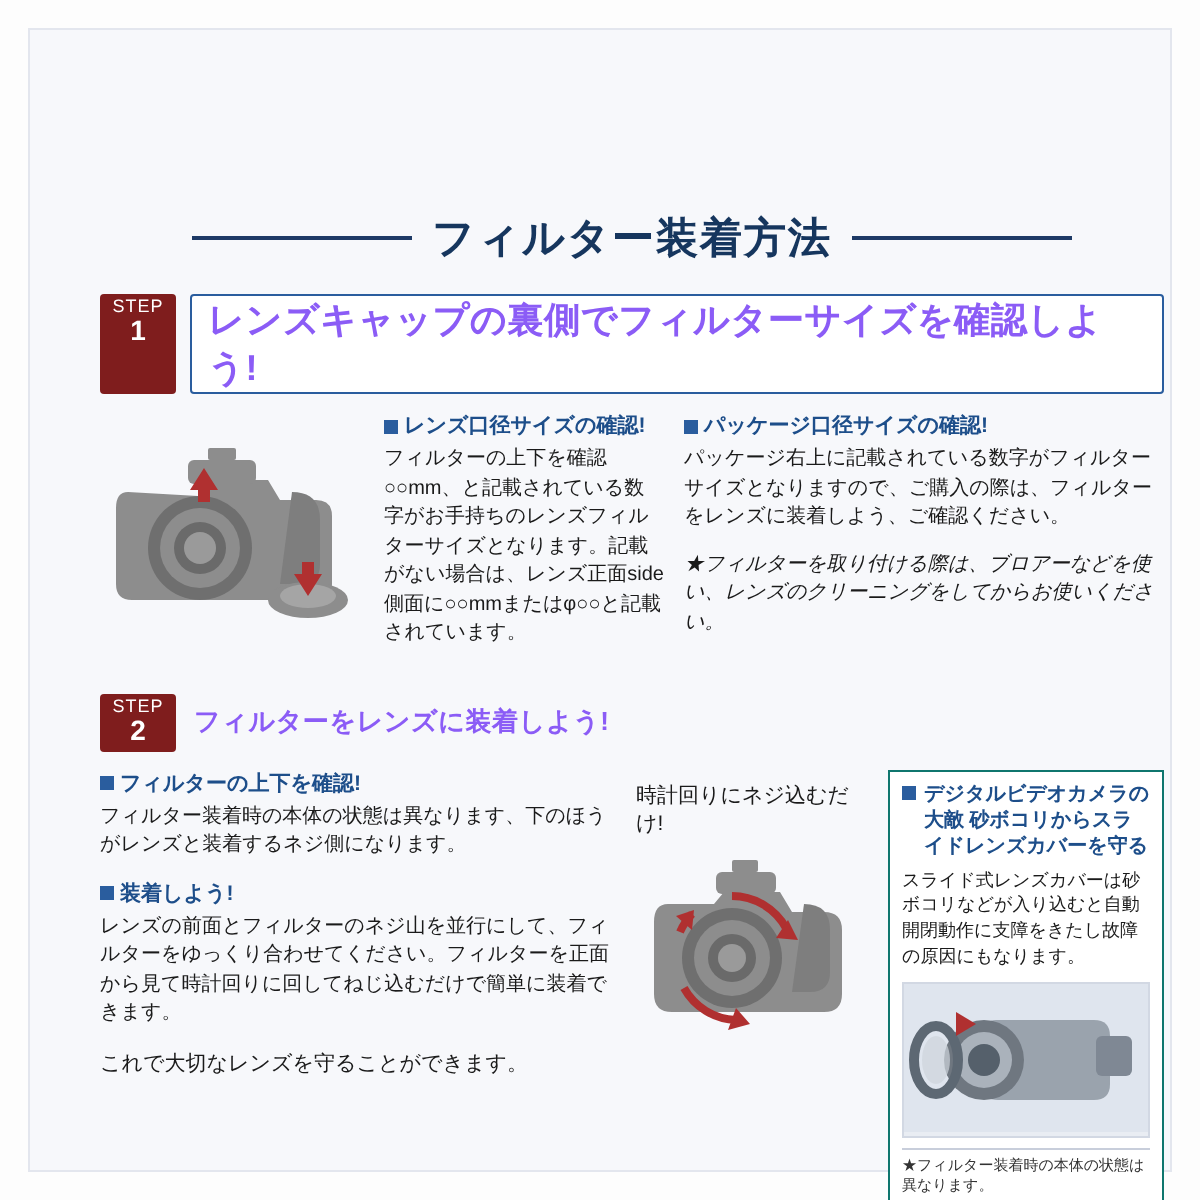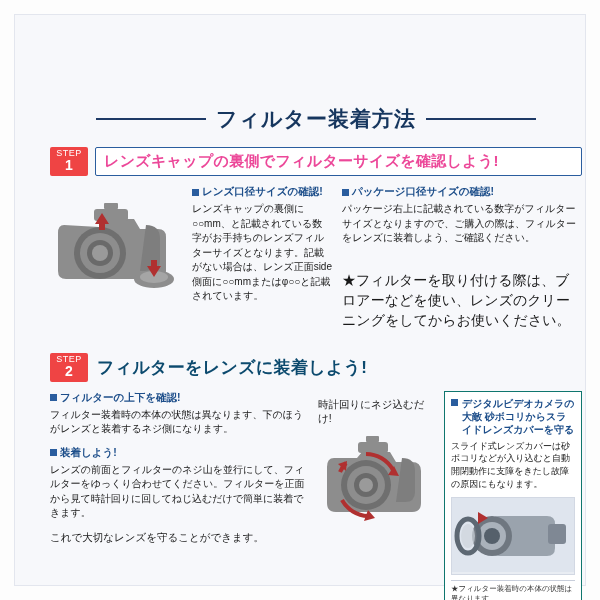--- a/index.html
+++ b/index.html
@@ -61,21 +61,21 @@
 
   
   .step-head {
     display: flex;
     align-items: stretch;
     gap: 7px;
     margin-bottom: 9px;
   }
   .step-badge {
     width: 38px;
-    background: #ef4444;
+    background: #7f1d1d;
     color: #ffffff;
     text-align: center;
     padding: 2px 0 3px 0;
     box-sizing: border-box;
     border-radius: 2px;
     line-height: 1.05;
   }
   .step-badge .s-word {
     display: block;
     font-size: 9px;
@@ -83,35 +83,35 @@
   }
   .step-badge .s-num {
     display: block;
     font-size: 14px;
     font-weight: bold;
   }
   .step-title {
     flex: 1;
     border: 1px solid #2a5d9e;
     background: #ffffff;
-    color: #ec4899;
-    font-size: 15px;
+    color: #8b5cf6;
+    font-size: 18px;
     font-weight: bold;
     display: flex;
     align-items: center;
     padding: 0 8px;
     box-sizing: border-box;
     border-radius: 2px;
     letter-spacing: 0.3px;
   }
   .step-title.plain {
     border: none;
     background: transparent;
-    font-size: 17px;
-    color: #0c4a6e;
+    font-size: 13px;
+    color: #8b5cf6;
     padding-left: 2px;
   }
 
   
   .step1-body {
     display: flex;
     gap: 10px;
     align-items: flex-start;
   }
   .cam-col {
@@ -142,24 +142,25 @@
     background: #2a5d9e;
     display: inline-block;
     flex: 0 0 7px;
   }
   .body-text {
     font-size: 10px;
     line-height: 1.45;
     color: #1a1a1a;
   }
   .note-text {
-    font-size: 14px;
+    font-size: 10px;
     line-height: 1.45;
     color: #1a1a1a;
-    margin-top: 24px;
+    margin-top: 9px;
+    font-style: italic;
   }
 
   
   .step2-body {
     display: flex;
     gap: 8px;
     align-items: flex-start;
     margin-top: 2px;
   }
   .s2-left {
@@ -281,21 +282,21 @@
           <ellipse cx="104" cy="88" rx="20" ry="9" fill="#8d8d8d"></ellipse>
           <ellipse cx="104" cy="86" rx="14" ry="6" fill="#a5a5a5"></ellipse>
 
           <path d="M52 38 l7 -11 l-4 0 l0 -6 l-6 0 l0 6 l-4 0 Z" fill="#b03030" transform="rotate(180 52 30)"></path>
           <path d="M104 70 l7 11 l-4 0 l0 6 l-6 0 l0 -6 l-4 0 Z" fill="#b03030" transform="rotate(180 104 78)"></path>
         </svg>
       </div>
 
       <div class="txt-col">
         <div class="sub-head">レンズ口径サイズの確認!</div>
-        <div class="body-text">レンズキャップの裏側に○○mm、と記載されている数字がお手持ちのレンズフィルターサイズとなります。記載がない場合は、レンズ正面side側面に○○mmまたはφ○○と記載されています。</div>
+        <div class="body-text">フィルターの上下を確認○○mm、と記載されている数字がお手持ちのレンズフィルターサイズとなります。記載がない場合は、レンズ正面side側面に○○mmまたはφ○○と記載されています。</div>
       </div>
 
       <div class="txt-col txt-col-wide">
         <div class="sub-head">パッケージ口径サイズの確認!</div>
         <div class="body-text">パッケージ右上に記載されている数字がフィルターサイズとなりますので、ご購入の際は、フィルターをレンズに装着しよう、ご確認ください。</div>
         <div class="note-text">★フィルターを取り付ける際は、ブロアーなどを使い、レンズのクリーニングをしてからお使いください。</div>
       </div>
     </div>
 
     <div class="step-head" style="margin-top:22px;">

